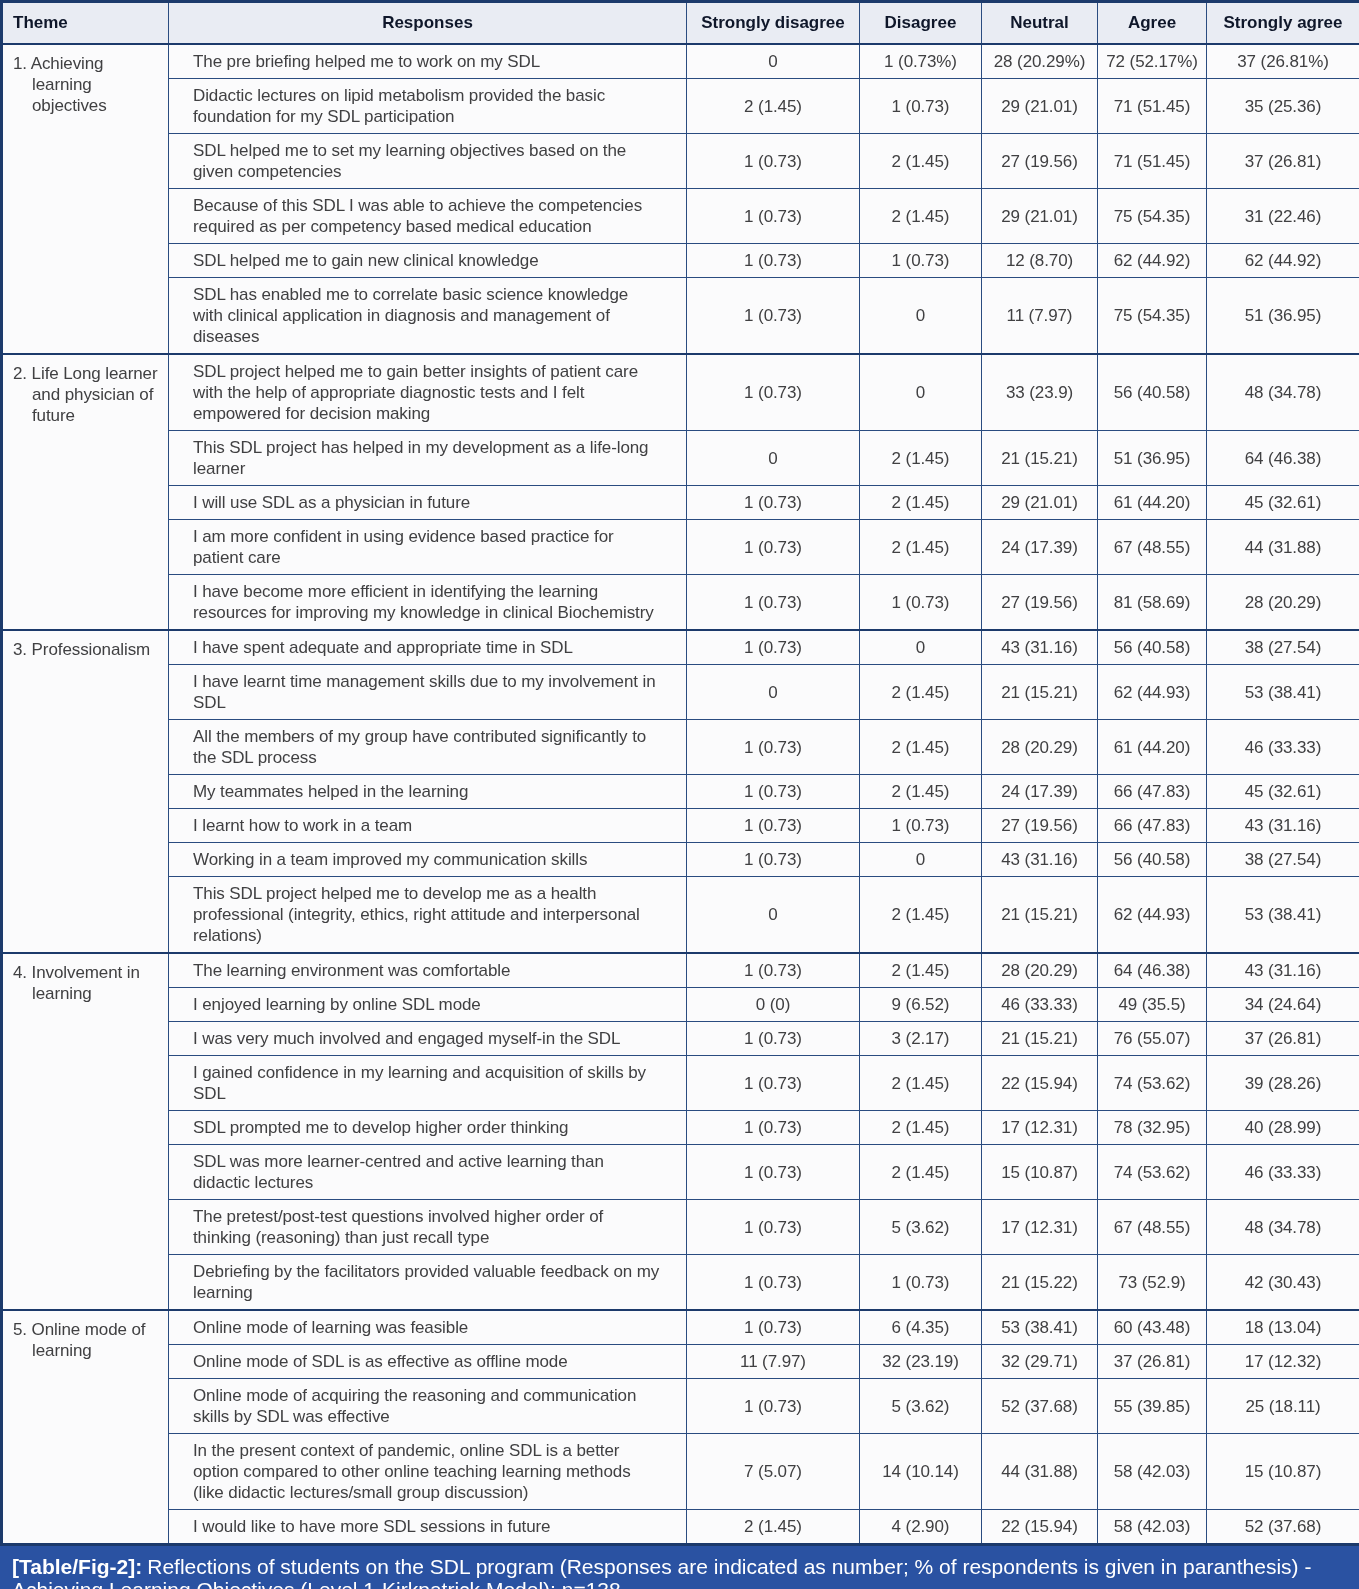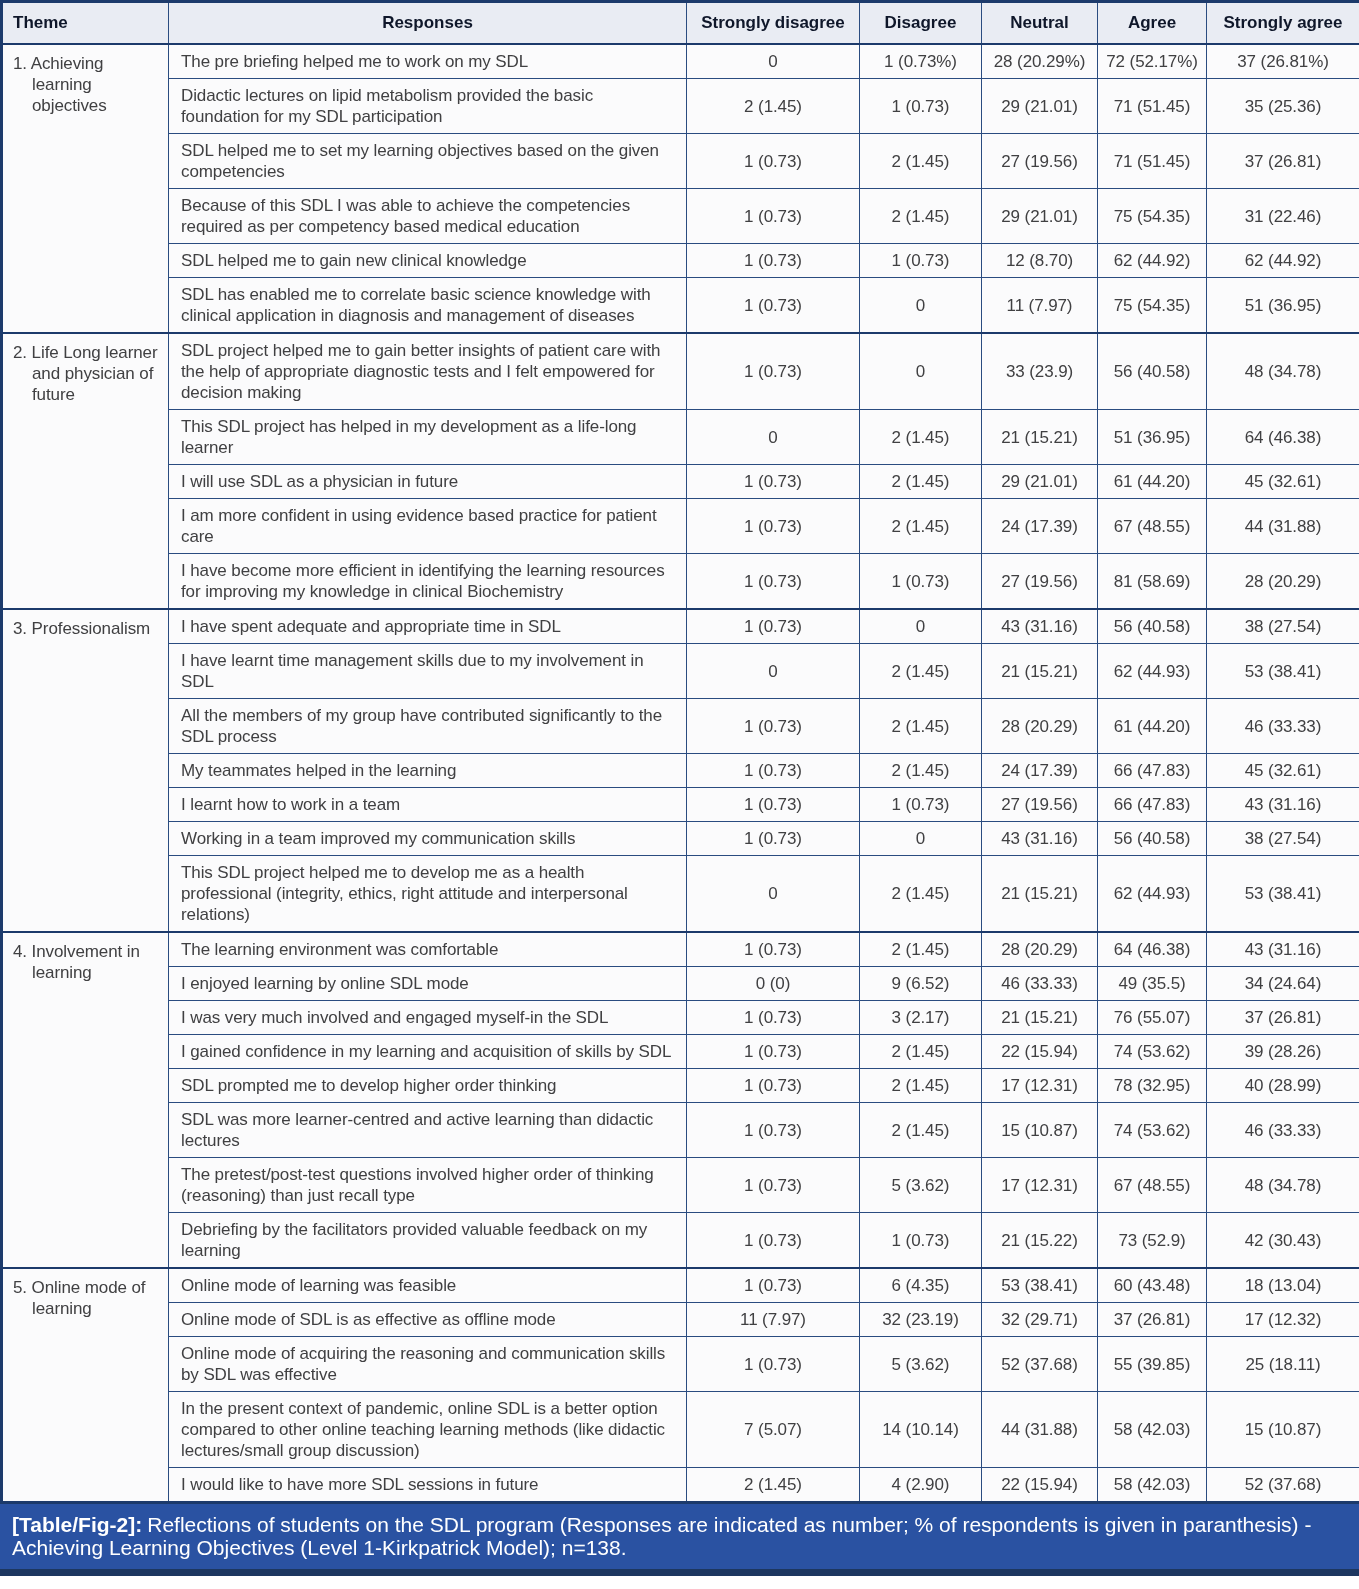--- a/index.html
+++ b/index.html
@@ -48,21 +48,21 @@
     padding: 8px 6px 20px 10px;
     border-top: 2px solid #1c3a6b;
   }
   .theme-text {
     padding-left: 19px;
     text-indent: -19px;
   }
   td.response-cell {
     text-align: left;
     vertical-align: middle;
-    padding: 6px 12px;
+    padding: 6px 24px;
   }
   td.value-cell {
     text-align: center;
     vertical-align: middle;
     padding: 6px 4px;
   }
   tr.section-start td {
     border-top: 2px solid #1c3a6b;
   }
   .caption {

